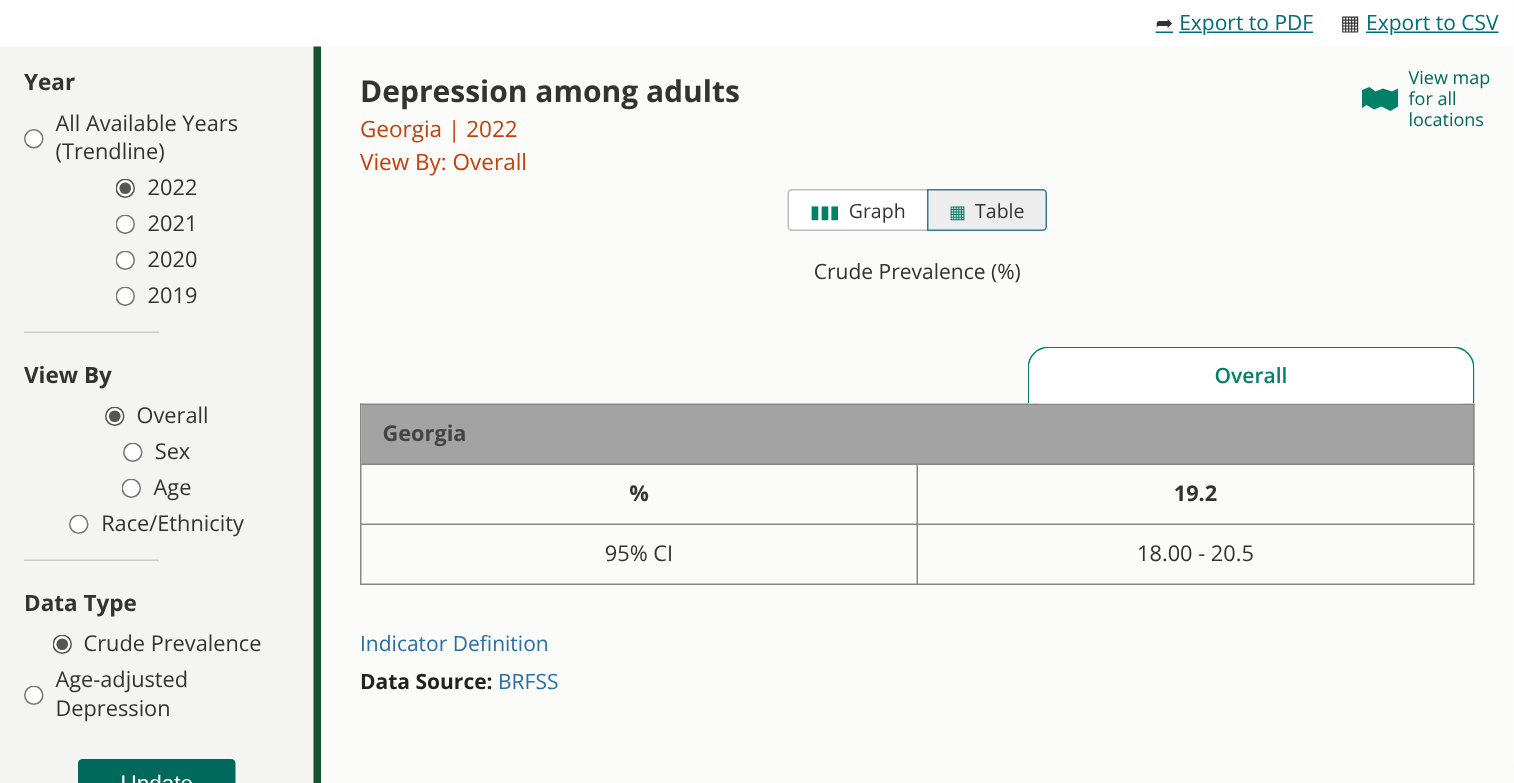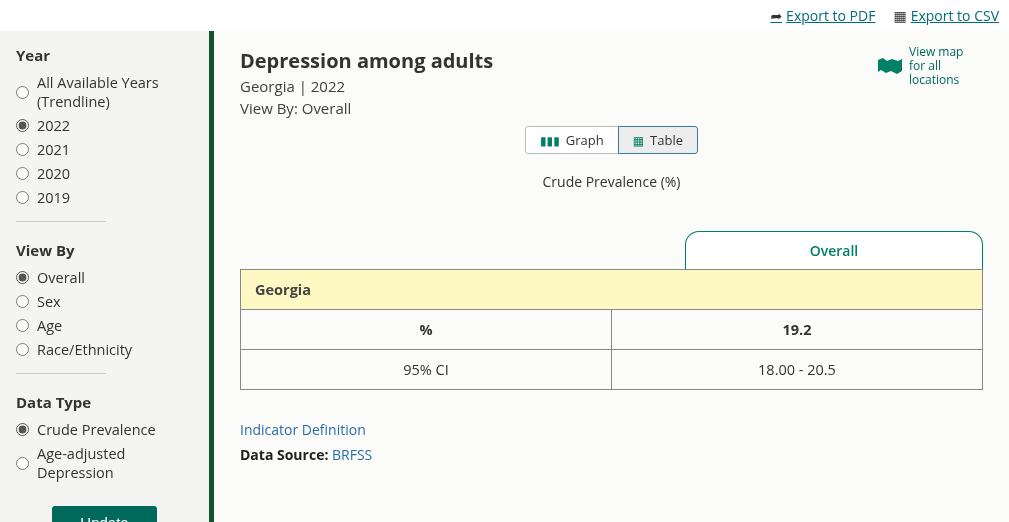--- a/index.html
+++ b/index.html
@@ -44,20 +44,21 @@
     border-top: 1px solid #ccc;
     width: 90px;
     margin: 14px 0 14px 0;
   }
   .radio-row {
     display: flex;
     align-items: center;
     gap: 8px;
     margin: 5px 0;
     font-size: 14.5px;
+    justify-content: center;
   }
   .radio-row input[type=radio] {
     width: 13px; height: 13px;
     accent-color: #555;
     cursor: pointer;
   }
   .radio-row label { cursor: pointer; }
   .update-btn {
     background: #00695c;
     color: #fff;
@@ -70,36 +71,36 @@
     margin: 24px auto 0 auto;
   }
   .main {
     flex: 1;
     background: #fbfbfa;
     padding: 16px 26px 10px 26px;
     position: relative;
   }
   .map-link {
     position: absolute;
-    right: 32px;
+    right: 2px;
     top: 14px;
     display: flex;
     align-items: center;
     gap: 6px;
     color: #00695c;
     font-size: 12px;
     line-height: 14px;
     text-align: left;
     width: 100px;
     cursor: pointer;
   }
   .map-link svg { flex-shrink: 0; }
   .title-block { }
   .title-block h1 { font-size: 20px; font-weight: 700; color: #333; }
-  .title-block .sub { font-size: 15px; color: #404040; margin-top: 2px; }
+  .title-block .sub { font-size: 15px; color: #c2410c; margin-top: 2px; }
   .view-toggle {
     display: flex;
     justify-content: center;
     margin-top: 8px;
   }
   .view-toggle .btn {
     border: 1px solid #bbb;
     padding: 4px 14px;
     font-size: 13px;
     display: flex;
@@ -143,21 +144,21 @@
     width: 100%;
     border-collapse: collapse;
   }
   table.data td, table.data th {
     border: 1px solid #888;
     padding: 10px 14px;
     font-size: 14.5px;
     text-align: center;
   }
   table.data .region-row td {
-    background: #fef9c3;
+    background: #a3a3a3;
     text-align: left;
     font-weight: 700;
     color: #444;
   }
   .footer-links {
     margin-top: 30px;
     font-size: 14px;
   }
   .footer-links a { color: #2a6ea8; text-decoration: none; }
   .footer-links .ds { margin-top: 6px; }

